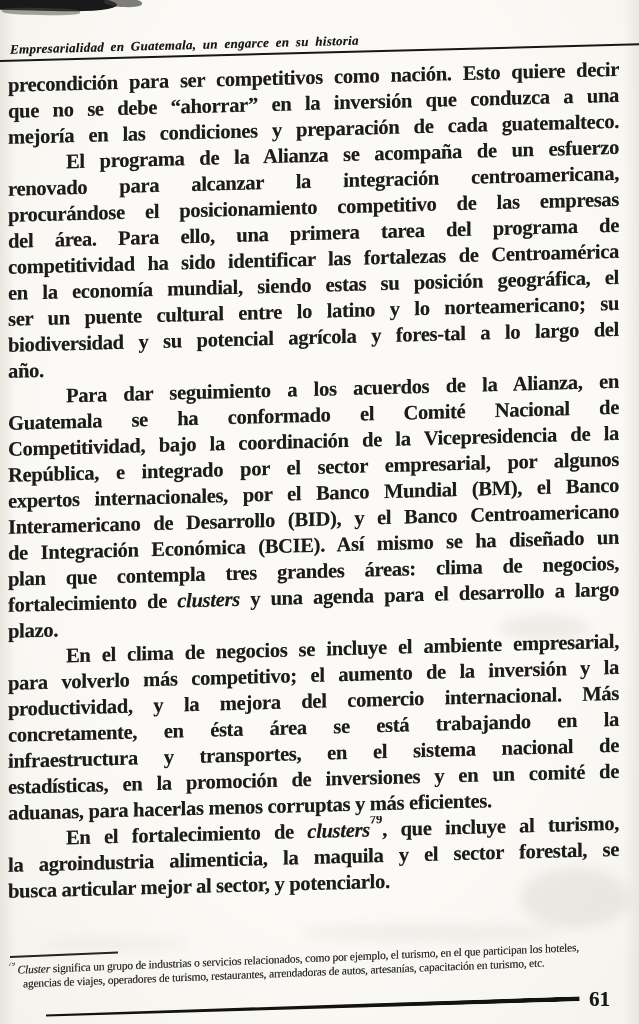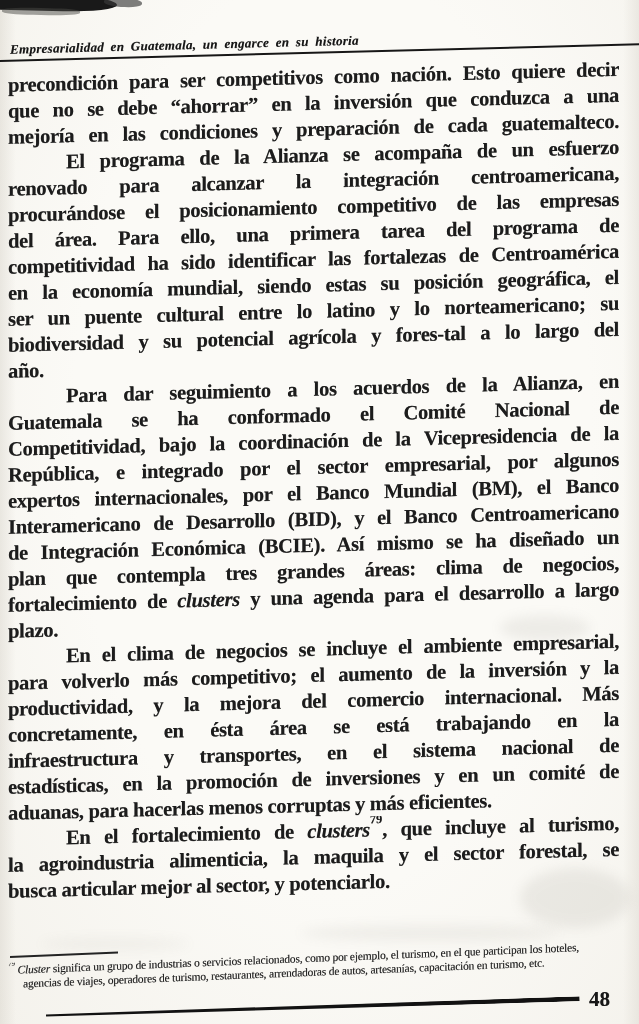--- a/index.html
+++ b/index.html
@@ -141,15 +141,15 @@
 
   <div class="footnote">
     <div class="fn-sep"></div>
     <div id="fn-lines">
         <div class="line"><sup>79</sup><span> </span><em>Cluster</em><span> significa un grupo de industrias o servicios relacionados, como por ejemplo, el turismo, en el que participan los hoteles,</span></div>
         <div class="line end fn-indent"><span>agencias de viajes, operadores de turismo, restaurantes, arrendadoras de autos, artesanías, capacitación en turismo, etc.</span></div>
       </div>
   </div>
 
   <div class="bottom-rule"></div>
-  <div class="page-number">48</div>
+  <div class="page-number">61</div>
 
 </div>
 
 </body></html>

